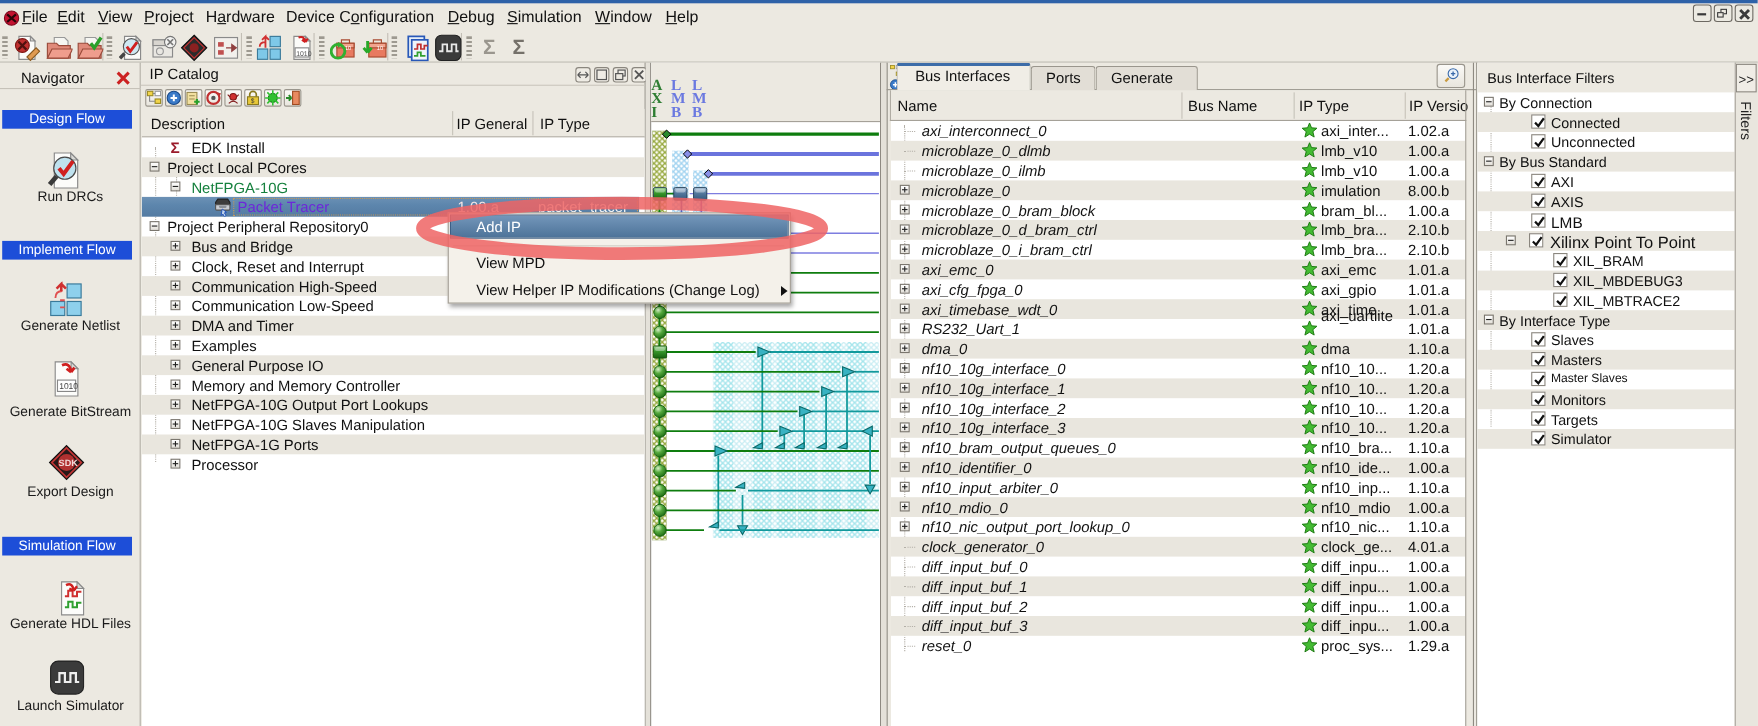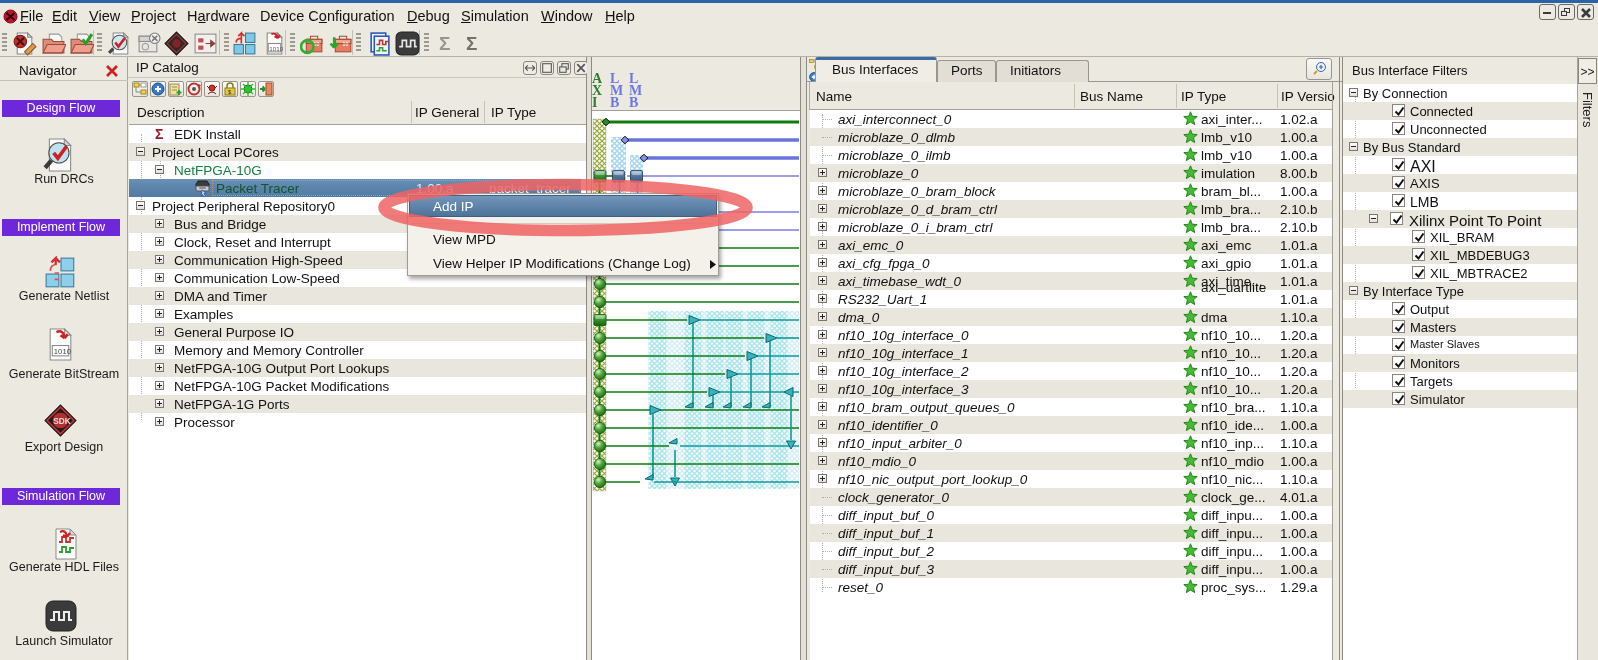--- a/index.html
+++ b/index.html
@@ -11,21 +11,21 @@
 .exp.p b{position:absolute;top:1px;bottom:1px;left:3px;width:1px;background:#222}
 .cb{position:absolute;width:13px;height:13px;border:1px solid #8a867e;background:#fff}
 .cb svg{position:absolute;left:0;top:0}
 .vline{position:absolute;width:1px;background:#c6c2b9}
 .hline{position:absolute;height:1px;background:#c6c2b9}
 .dot{position:absolute;border-left:1px dotted #b3afa7;width:0}
 .hdot{position:absolute;border-top:1px dotted #b3afa7;height:0}
 .grip{position:absolute;width:5px;background-image:repeating-linear-gradient(#9d9990 0 2px,transparent 2px 4px)}
 .star{position:absolute}
 .navlbl{position:absolute;width:128px;text-align:center;font-size:12.5px;color:#1a1a1a;white-space:nowrap;overflow:hidden}
-.gbar{position:absolute;left:2px;width:118px;height:17px;background:#6d28d9;color:#fff;font-size:12.5px;text-align:center;line-height:17px}
+.gbar{position:absolute;left:2px;width:118px;height:17px;background:#1d4ed8;color:#fff;font-size:12.5px;text-align:center;line-height:17px}
 </style></head><body>
 <div class="abs" style="left:0;top:0;width:1598px;height:3px;background:#2e62a8"></div>
 <div class="abs" style="left:1539px;top:4px;width:17px;height:16px;border:1px solid #6d6962;border-radius:3px;background:#eceae2">
     <div class="abs" style="left:3px;top:7px;width:8px;height:2px;background:#3a3a3a"></div>
   </div>
 <div class="abs" style="left:1558px;top:4px;width:17px;height:16px;border:1px solid #6d6962;border-radius:3px;background:#eceae2">
     <div class="abs" style="left:5px;top:3px;width:6px;height:5px;border:1.5px solid #3a3a3a"></div>
     <div class="abs" style="left:2px;top:6px;width:6px;height:5px;border:1.5px solid #3a3a3a;background:#ece9e1"></div>
   </div>
 <div class="abs" style="left:1577px;top:4px;width:17px;height:16px;border:1px solid #6d6962;border-radius:3px;background:#eceae2">
@@ -283,21 +283,21 @@
   </div>
 <div class="txt" style="left:174px;top:163px;color:#15803d">NetFPGA-10G</div>
 <div class="row" style="left:129px;top:179px;width:452px;background:linear-gradient(#6c91b5,#5d86ad 40%,#547ba2)"></div>
 <svg class="abs" style="left:194px;top:180px" width="17" height="17" viewBox="0 0 17 17">
     <path d="M2 4 l2 -3 h9 l2 3 v2 h-13 z" fill="#3c3c3c" stroke="#222"></path>
     <path d="M2 6 h13 v4 a1 1 0 0 1 -1 1 h-11 a1 1 0 0 1 -1 -1 z" fill="#c8ccd2" stroke="#555"></path>
     <rect x="5" y="7" width="7" height="2" rx="1" fill="#8a8f96"></rect>
     <path d="M8 10 l4 3 -2 .5 1.5 2.5 -1.5 1 -1.5 -2.5 -1.5 1.5 z" fill="#c8d8ec" stroke="#2255bb" stroke-width="0.9"></path>
   </svg>
 <div class="abs" style="left:212px;top:180px;width:368px;height:16px;border:1px dotted #c79a58"></div>
-<div class="txt" style="left:216px;top:181px;color:#14532d">Packet Tracer</div>
+<div class="txt" style="left:216px;top:181px;color:#6d28d9">Packet Tracer</div>
 <div class="txt" style="left:416px;top:181px;color:#f3e6e6">1.00.a</div>
 <div class="txt" style="left:489px;top:181px;color:#f3f3f3">packet_tracer</div>
 <div class="exp" style="left:136px;top:201px">
     <i></i>
   </div>
 <div class="txt" style="left:152px;top:199px;color:#111">Project Peripheral Repository0</div>
 <div class="row" style="left:129px;top:215px;width:457px;background:#e9e6de"></div>
 <div class="exp p" style="left:155px;top:219px">
     <i></i>
     <b></b>
@@ -344,21 +344,21 @@
 <div class="row" style="left:129px;top:359px;width:457px;background:#e9e6de"></div>
 <div class="exp p" style="left:155px;top:363px">
     <i></i>
     <b></b>
   </div>
 <div class="txt" style="left:174px;top:361px;color:#111">NetFPGA-10G Output Port Lookups</div>
 <div class="exp p" style="left:155px;top:381px">
     <i></i>
     <b></b>
   </div>
-<div class="txt" style="left:174px;top:379px;color:#111">NetFPGA-10G Packet Modifications</div>
+<div class="txt" style="left:174px;top:379px;color:#111">NetFPGA-10G Slaves Manipulation</div>
 <div class="row" style="left:129px;top:395px;width:457px;background:#e9e6de"></div>
 <div class="exp p" style="left:155px;top:399px">
     <i></i>
     <b></b>
   </div>
 <div class="txt" style="left:174px;top:397px;color:#111">NetFPGA-1G Ports</div>
 <div class="exp p" style="left:155px;top:417px">
     <i></i>
     <b></b>
   </div>
@@ -507,21 +507,21 @@
 <svg class="abs" style="left:808px;top:71px" width="12" height="12" viewBox="0 0 16 16">
     <circle cx="8" cy="8" r="6" fill="#3a7ac8" stroke="#1a4a88"></circle>
     <path d="M8 5 v6 M5 8 h6" stroke="#fff" stroke-width="1.8"></path>
   </svg>
 <div class="hline" style="left:806px;top:81px;width:536px;background:#9a968d"></div>
 <div class="abs" style="left:815px;top:57px;width:122px;height:25px;background:#f0ede6;border:1px solid #9a968d;border-bottom:none;border-top:3px solid #3c6ca8;border-radius:3px 3px 0 0"></div>
 <div class="txt" style="left:832px;top:62px;font-size:13.5px">Bus Interfaces</div>
 <div class="abs" style="left:937px;top:60px;width:59px;height:22px;background:#e2ded6;border:1px solid #9a968d;border-bottom:none;border-radius:3px 3px 0 0"></div>
 <div class="txt" style="left:951px;top:63px;font-size:13.5px">Ports</div>
 <div class="abs" style="left:996px;top:60px;width:93px;height:22px;background:#e2ded6;border:1px solid #9a968d;border-bottom:none;border-radius:3px 3px 0 0"></div>
-<div class="txt" style="left:1010px;top:63px;font-size:13.5px">Initiators</div>
+<div class="txt" style="left:1010px;top:63px;font-size:13.5px">Generate</div>
 <div class="abs" style="left:1306px;top:58px;width:26px;height:22px;border:1px solid #99958c;border-radius:3px;background:linear-gradient(#fbfaf7,#e8e5dd)"></div>
 <svg class="abs" style="left:1312px;top:61px" width="16" height="16" viewBox="0 0 16 16">
     <circle cx="9" cy="6" r="4.5" fill="#eaf2fa" stroke="#3a6aaa"></circle>
     <path d="M9 4 v4 M7 6 h4" stroke="#3a6aaa" stroke-width="1.2"></path>
     <path d="M5 10 L2 13" stroke="#c89a40" stroke-width="2"></path>
   </svg>
 <div class="abs" style="left:809px;top:82px;width:524px;height:28px;background:#ece9e1;border-bottom:1px solid #a5a198;border-left:1px solid #b0aca3"></div>
 <div class="txt" style="left:816px;top:89px;font-size:13.5px">Name</div>
 <div class="txt" style="left:1080px;top:89px;font-size:13.5px">Bus Name</div>
 <div class="txt" style="left:1181px;top:89px;font-size:13.5px">IP Type</div>
@@ -814,21 +814,21 @@
 <div class="row" style="left:1343px;top:138px;width:234px;background:#e9e6de"></div>
 <div class="exp" style="left:1349px;top:142px">
     <i></i>
   </div>
 <div class="txt" style="left:1363px;top:140px;font-size:13px">By Bus Standard</div>
 <div class="cb" style="left:1392px;top:158px">
     <svg width="13" height="13" viewBox="0 0 13 13">
       <path d="M2.5 6.5 L5.5 9.5 L10.5 2.5" stroke="#111" stroke-width="2" fill="none"></path>
     </svg>
   </div>
-<div class="txt" style="left:1410px;top:158px;font-size:16px">AXI</div>
+<div class="txt" style="left:1410px;top:158px;font-size:13px">AXI</div>
 <div class="row" style="left:1343px;top:174px;width:234px;background:#e9e6de"></div>
 <div class="cb" style="left:1392px;top:176px">
     <svg width="13" height="13" viewBox="0 0 13 13">
       <path d="M2.5 6.5 L5.5 9.5 L10.5 2.5" stroke="#111" stroke-width="2" fill="none"></path>
     </svg>
   </div>
 <div class="txt" style="left:1410px;top:176px;font-size:13px">AXIS</div>
 <div class="cb" style="left:1392px;top:194px">
     <svg width="13" height="13" viewBox="0 0 13 13">
       <path d="M2.5 6.5 L5.5 9.5 L10.5 2.5" stroke="#111" stroke-width="2" fill="none"></path>
@@ -867,21 +867,21 @@
 <div class="row" style="left:1343px;top:282px;width:234px;background:#e9e6de"></div>
 <div class="exp" style="left:1349px;top:286px">
     <i></i>
   </div>
 <div class="txt" style="left:1363px;top:284px;font-size:13px">By Interface Type</div>
 <div class="cb" style="left:1392px;top:302px">
     <svg width="13" height="13" viewBox="0 0 13 13">
       <path d="M2.5 6.5 L5.5 9.5 L10.5 2.5" stroke="#111" stroke-width="2" fill="none"></path>
     </svg>
   </div>
-<div class="txt" style="left:1410px;top:302px;font-size:13px">Output</div>
+<div class="txt" style="left:1410px;top:302px;font-size:13px">Slaves</div>
 <div class="row" style="left:1343px;top:318px;width:234px;background:#e9e6de"></div>
 <div class="cb" style="left:1392px;top:320px">
     <svg width="13" height="13" viewBox="0 0 13 13">
       <path d="M2.5 6.5 L5.5 9.5 L10.5 2.5" stroke="#111" stroke-width="2" fill="none"></path>
     </svg>
   </div>
 <div class="txt" style="left:1410px;top:320px;font-size:13px">Masters</div>
 <div class="cb" style="left:1392px;top:338px">
     <svg width="13" height="13" viewBox="0 0 13 13">
       <path d="M2.5 6.5 L5.5 9.5 L10.5 2.5" stroke="#111" stroke-width="2" fill="none"></path>

